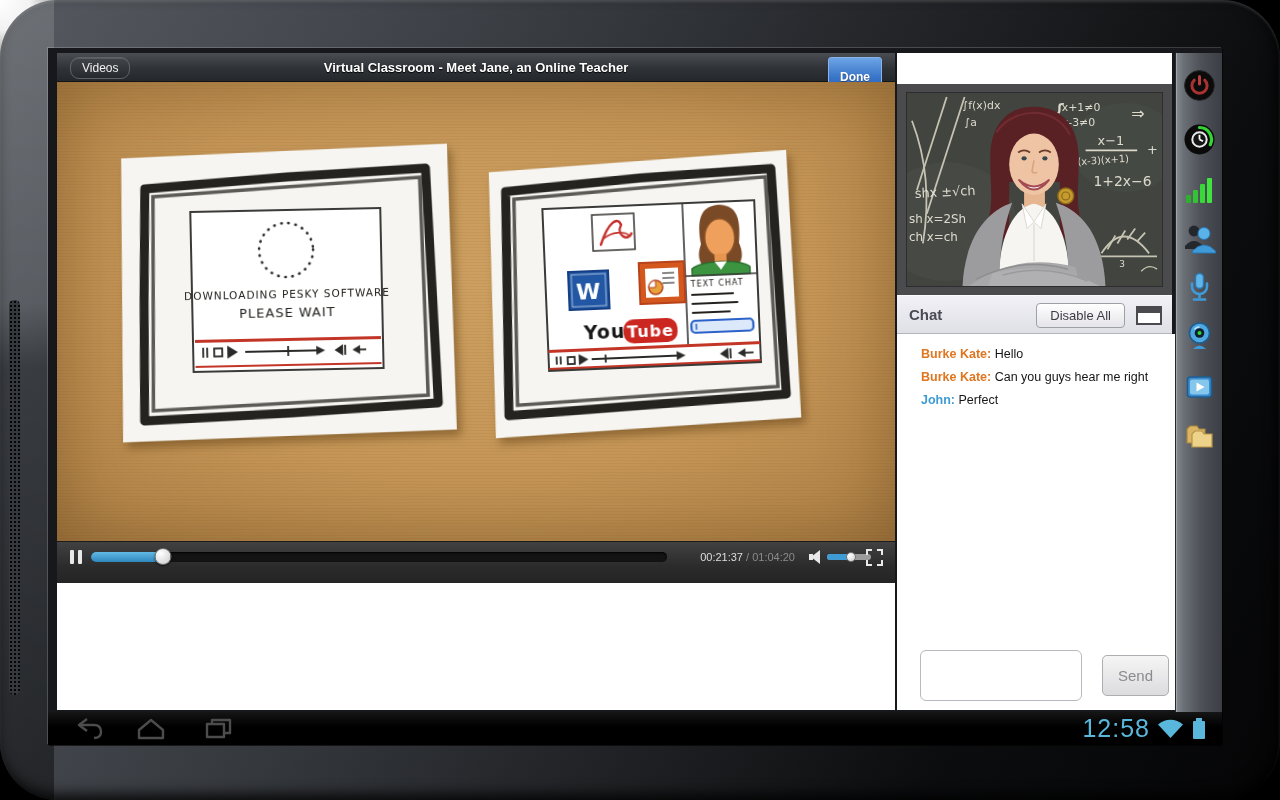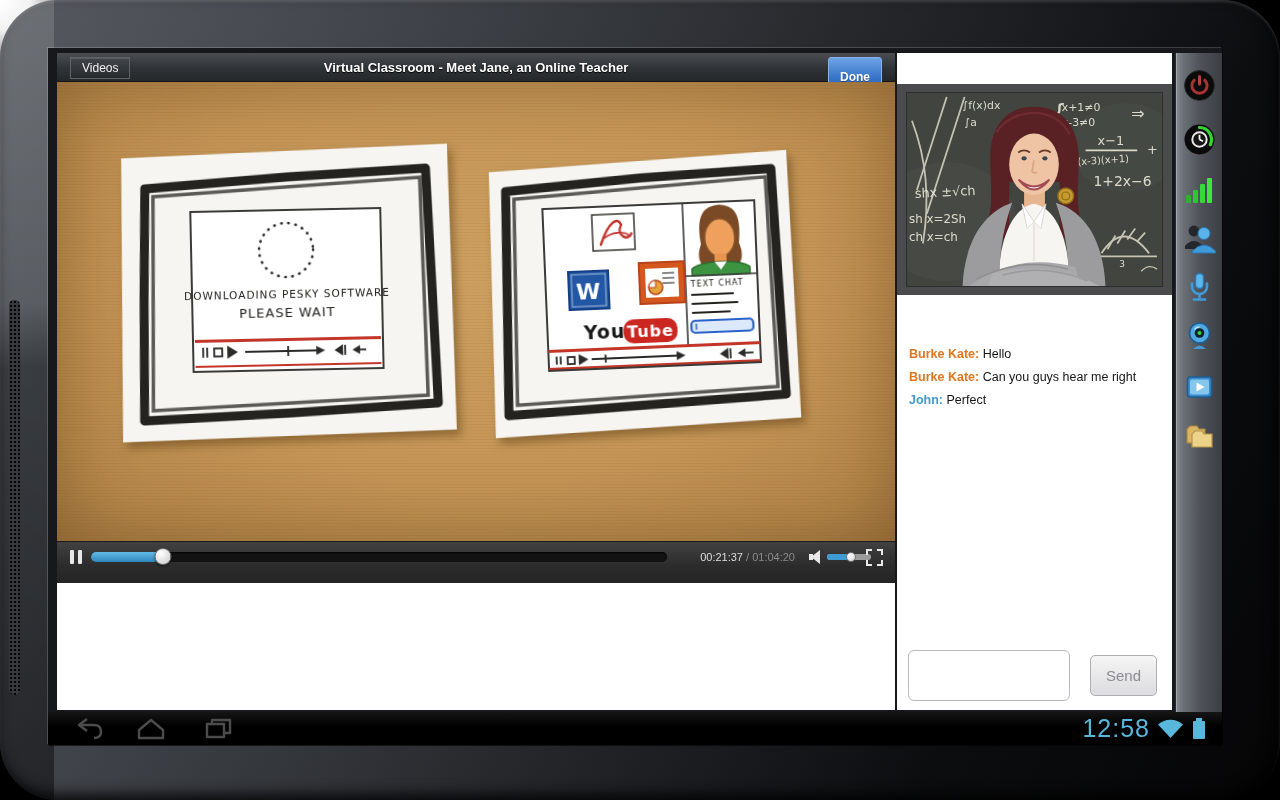--- a/index.html
+++ b/index.html
@@ -22,21 +22,21 @@
   .screen { position:absolute; left:48px; top:48px; width:1174px; height:697px; background:#16181b;
     box-shadow: -1px -1px 0 rgba(255,255,255,.18), 1px 1px 0 rgba(0,0,0,.6); }
 
   
   .main-app { position:absolute; left:9px; top:5px; width:838px; height:657px; background:#fff; }
   .titlebar { position:absolute; left:0; top:0; width:100%; height:29px;
     background: linear-gradient(#4a4e53,#2f3236 55%,#25282b); border-bottom:1px solid #141516; }
   .titlebar .title { position:absolute; left:0; width:100%; text-align:center; line-height:29px;
     color:#fff; font-size:13px; font-weight:bold; text-shadow:0 1px 1px #000; }
   .btn-videos { position:absolute; left:13px; top:4px; height:22px; padding:0 11px; cursor:pointer;
-    background: linear-gradient(#42464b,#26292c); border:1px solid #5f6368; border-radius:0;
+    background: linear-gradient(#42464b,#26292c); border:1px solid #5f6368; border-radius:9px;
     color:#f0f0f0; font-size:12px; line-height:20px; box-shadow: inset 0 1px 0 rgba(255,255,255,.12); }
   .btn-done { position:absolute; right:13px; top:4px; height:39px; padding:0 11px; cursor:pointer;
     background: linear-gradient(#6da4e5,#3672c6 55%,#2c62b4); border:1px solid #88b3ea; border-radius:3px;
     color:#fff; font-size:12px; font-weight:bold; line-height:20px; text-shadow:0 1px 1px rgba(0,0,0,.4); }
 
   .video-area { position:absolute; left:0; top:29px; width:838px; height:459px; overflow:hidden;
     background:
       repeating-linear-gradient(180deg, rgba(110,70,20,.07) 0 1px, transparent 1px 3px),
       radial-gradient(ellipse at 50% 42%, #cda061 0%, #c49556 55%, #b5874b 85%, #a97d45 100%);
     box-shadow: inset 0 0 70px rgba(75,45,8,.35); }
@@ -93,21 +93,21 @@
   .chat-header { position:absolute; left:0; top:242px; width:100%; height:39px;
     background: linear-gradient(#f1f1f6,#dfdfe6); border-top:1px solid #fbfbfd; border-bottom:1px solid #b4b4bc; }
   .chat-title { position:absolute; left:12px; line-height:38px; font-size:15px; font-weight:bold; color:#4b4b54; }
   .btn-disable { position:absolute; right:47px; top:7px; height:25px; padding:0 13px; cursor:pointer;
     background: linear-gradient(#ffffff,#e4e4e9); border:1px solid #9ea0a8; border-radius:4px;
     color:#3c3c44; font-size:13px; }
   .win-icon { position:absolute; right:10px; top:10px; width:26px; height:19px; background:#fff;
     border:2px solid #4a4a4f; cursor:pointer; }
   .win-icon::before { content:""; position:absolute; left:0; top:0; width:100%; height:5px; background:#4a4a4f; }
 
-  .chat-body { position:absolute; left:0; top:281px; width:100%; height:376px; background:#fff; }
+  .chat-body { position:absolute; left:12px; top:281px; width:100%; height:376px; background:#fff; }
   .messages { padding:13px 12px 0 12px; }
   .msg { font-size:12.5px; color:#151515; margin-bottom:9px; white-space:nowrap; }
   .msg .name { font-weight:bold; }
   .msg .name.orange { color:#e0761f; }
   .msg .name.blue { color:#3f9bd4; }
 
   .chat-input { position:absolute; left:11px; top:316px; width:162px; height:51px;
     border:1px solid #b9b9bf; border-radius:6px; background:#fff; font-size:13px; padding:6px 8px;
     font-family:"Liberation Sans","DejaVu Sans",sans-serif; outline:none; resize:none; }
   .btn-send { position:absolute; left:193px; top:321px; width:67px; height:41px; cursor:pointer;
@@ -332,20 +332,25 @@
                 <path d="M200,195 C198,150 180,120 150,111 C160,140 164,166 162,195 Z" fill="#9c9c9e"></path>
                 <path d="M62,195 Q110,160 170,176 L174,195 Z" fill="#a8a8aa"></path>
                 <path d="M194,195 Q146,168 86,182 L82,195 Z" fill="#b0b0b2"></path>
                 <path d="M70,188 Q115,165 162,178" stroke="#8e8e90" stroke-width="1.5" fill="none"></path>
                 <path d="M182,190 Q140,172 96,184" stroke="#9a9a9c" stroke-width="1.5" fill="none"></path>
               </g>
             </svg>
           </div>
         </div>
 
+        <div class="chat-header">
+          <span class="chat-title">Chat</span>
+          <button class="btn-disable">Disable All</button>
+          <div class="win-icon"></div>
+        </div>
 
         <div class="chat-body">
           <div class="messages">
             <div class="msg"><span class="name orange">Burke Kate:</span> <span>Hello</span></div>
             <div class="msg"><span class="name orange">Burke Kate:</span> <span>Can you guys hear me right</span></div>
             <div class="msg"><span class="name blue">John:</span> <span>Perfect</span></div>
           </div>
           <textarea class="chat-input" value="" style=""></textarea>
           <button class="btn-send">Send</button>
         </div>

